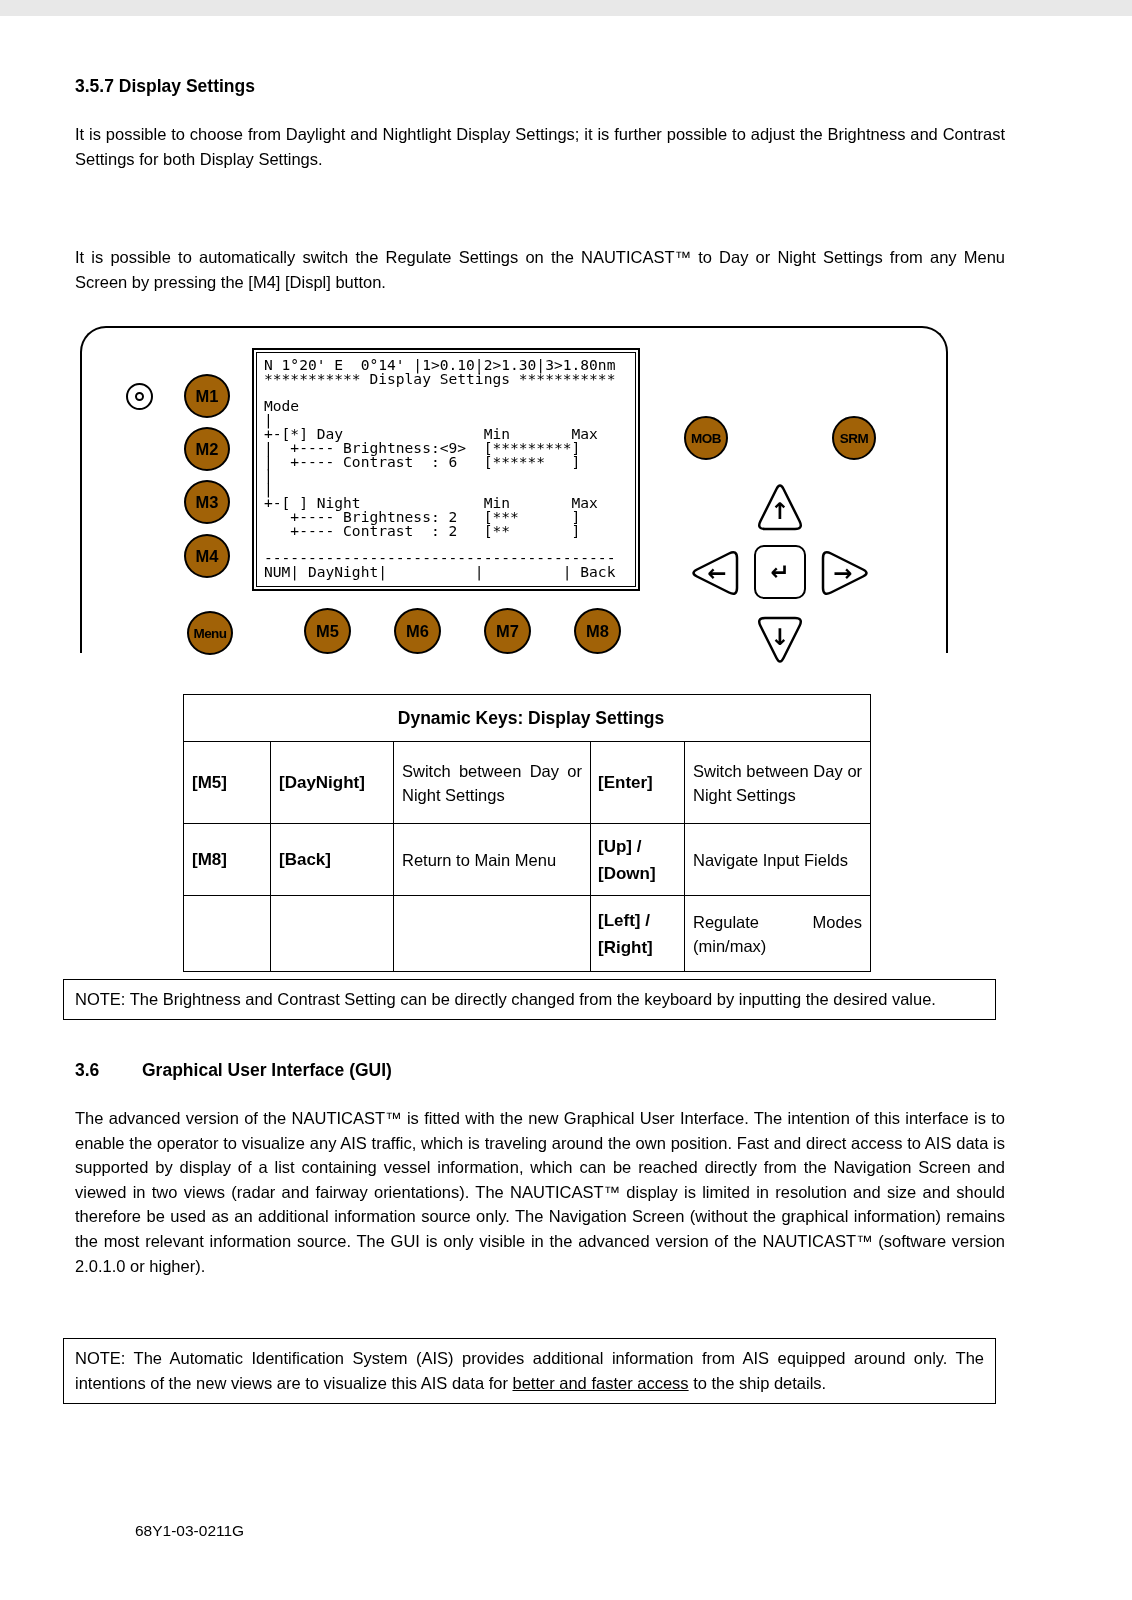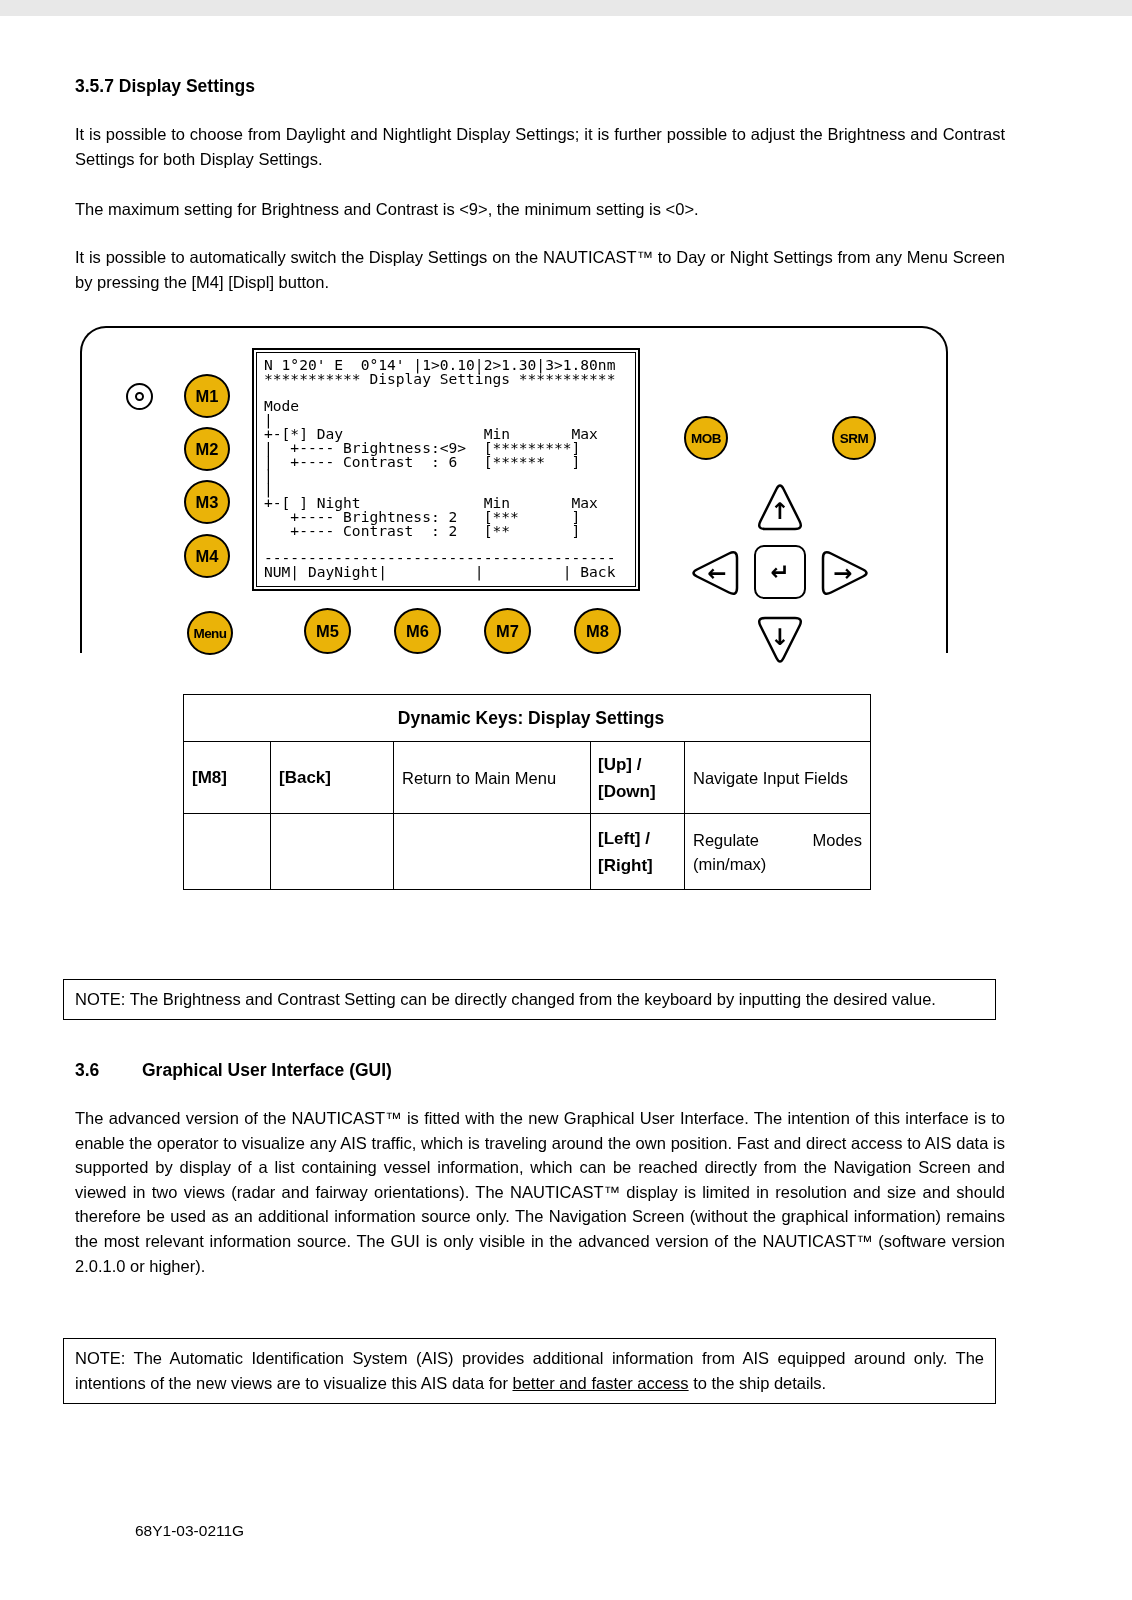--- a/index.html
+++ b/index.html
@@ -19,21 +19,21 @@
   .device{
     position:absolute; left:80px; top:310px; width:864px; height:325px;
     border:2.5px solid #000; border-bottom:none;
     border-radius:26px 26px 0 0;
     overflow:visible;
   }
   .round-btn{
     position:absolute; box-sizing:border-box;
     border:2.5px solid #000; border-radius:50%;
     display:flex; align-items:center; justify-content:center;
-    font-weight:bold; font-size:16.5px; background:#eab308;text-align:right;
+    font-weight:bold; font-size:16.5px; background:#a16207;text-align:right;
   }
   .menu-btn{font-size:13.5px; letter-spacing:-0.6px;}
   .mobsrm{font-size:13.5px; letter-spacing:-0.5px;}
   .power{
     position:absolute; left:44px; top:55px; width:27px; height:27px;
     box-sizing:border-box; border:2.5px solid #000; border-radius:50%;
     display:flex; align-items:center; justify-content:center;
   }
   .power-dot{width:9px;height:9px;border:2px solid #000;border-radius:50%;box-sizing:border-box;}
   .lcd{
@@ -91,22 +91,21 @@
   }
 </style>
 </head>
 <body>
 
 <div class="page">
 
   <h2 class="abs" style="left:75px;top:60px;">3.5.7 Display Settings</h2>
 
   <p class="body-text abs" style="left:75px;top:106px;">It is possible to choose from Daylight and Nightlight Display Settings; it is further possible to adjust the Brightness and Contrast Settings for both Display Settings.</p>
-  <p class="body-text abs" style="left:75px;top:181px;">The maximum setting for Brightness and Contrast is &lt;9&gt;, the minimum setting is &lt;0&gt;.</p>
-  <p class="body-text abs" style="left:75px;top:229px;">It is possible to automatically switch the Display Settings on the NAUTICAST™ to Day or Night Settings from any Menu Screen by pressing the [M4] [Displ] button.</p>
+  <p class="body-text abs" style="left:75px;top:229px;">It is possible to automatically switch the Regulate Settings on the NAUTICAST™ to Day or Night Settings from any Menu Screen by pressing the [M4] [Displ] button.</p>
 
   <div class="device">
 
     <div class="power">
       <div class="power-dot"></div>
     </div>
 
     <div class="round-btn" style="left:102px;top:46px;width:46px;height:44px;">M1</div>
     <div class="round-btn" style="left:102px;top:99px;width:46px;height:44px;">M2</div>
     <div class="round-btn" style="left:102px;top:152px;width:46px;height:44px;">M3</div>
@@ -178,20 +177,27 @@
       <col style="width:87px">
         <col style="width:123px">
         <col style="width:197px">
         <col style="width:94px">
         <col style="width:186px">
     </colgroup>
     <tbody>
       <tr>
         <td class="kt-title" colspan="5">Dynamic Keys: Display Settings</td>
       </tr>
+      <tr class="row1">
+        <td class="kt-key">[M5]</td>
+        <td class="kt-key">[DayNight]</td>
+        <td class="kt-desc">Switch between Day or Night Settings</td>
+        <td class="kt-key2">[Enter]</td>
+        <td class="kt-desc">Switch between Day or Night Settings</td>
+      </tr>
       <tr class="row2">
         <td class="kt-key">[M8]</td>
         <td class="kt-key">[Back]</td>
         <td class="kt-desc">Return to Main Menu</td>
         <td class="kt-key2">[Up] /
 [Down]</td>
         <td class="kt-desc">Navigate Input Fields</td>
       </tr>
       <tr class="row3">
         <td class="kt-key"></td>

